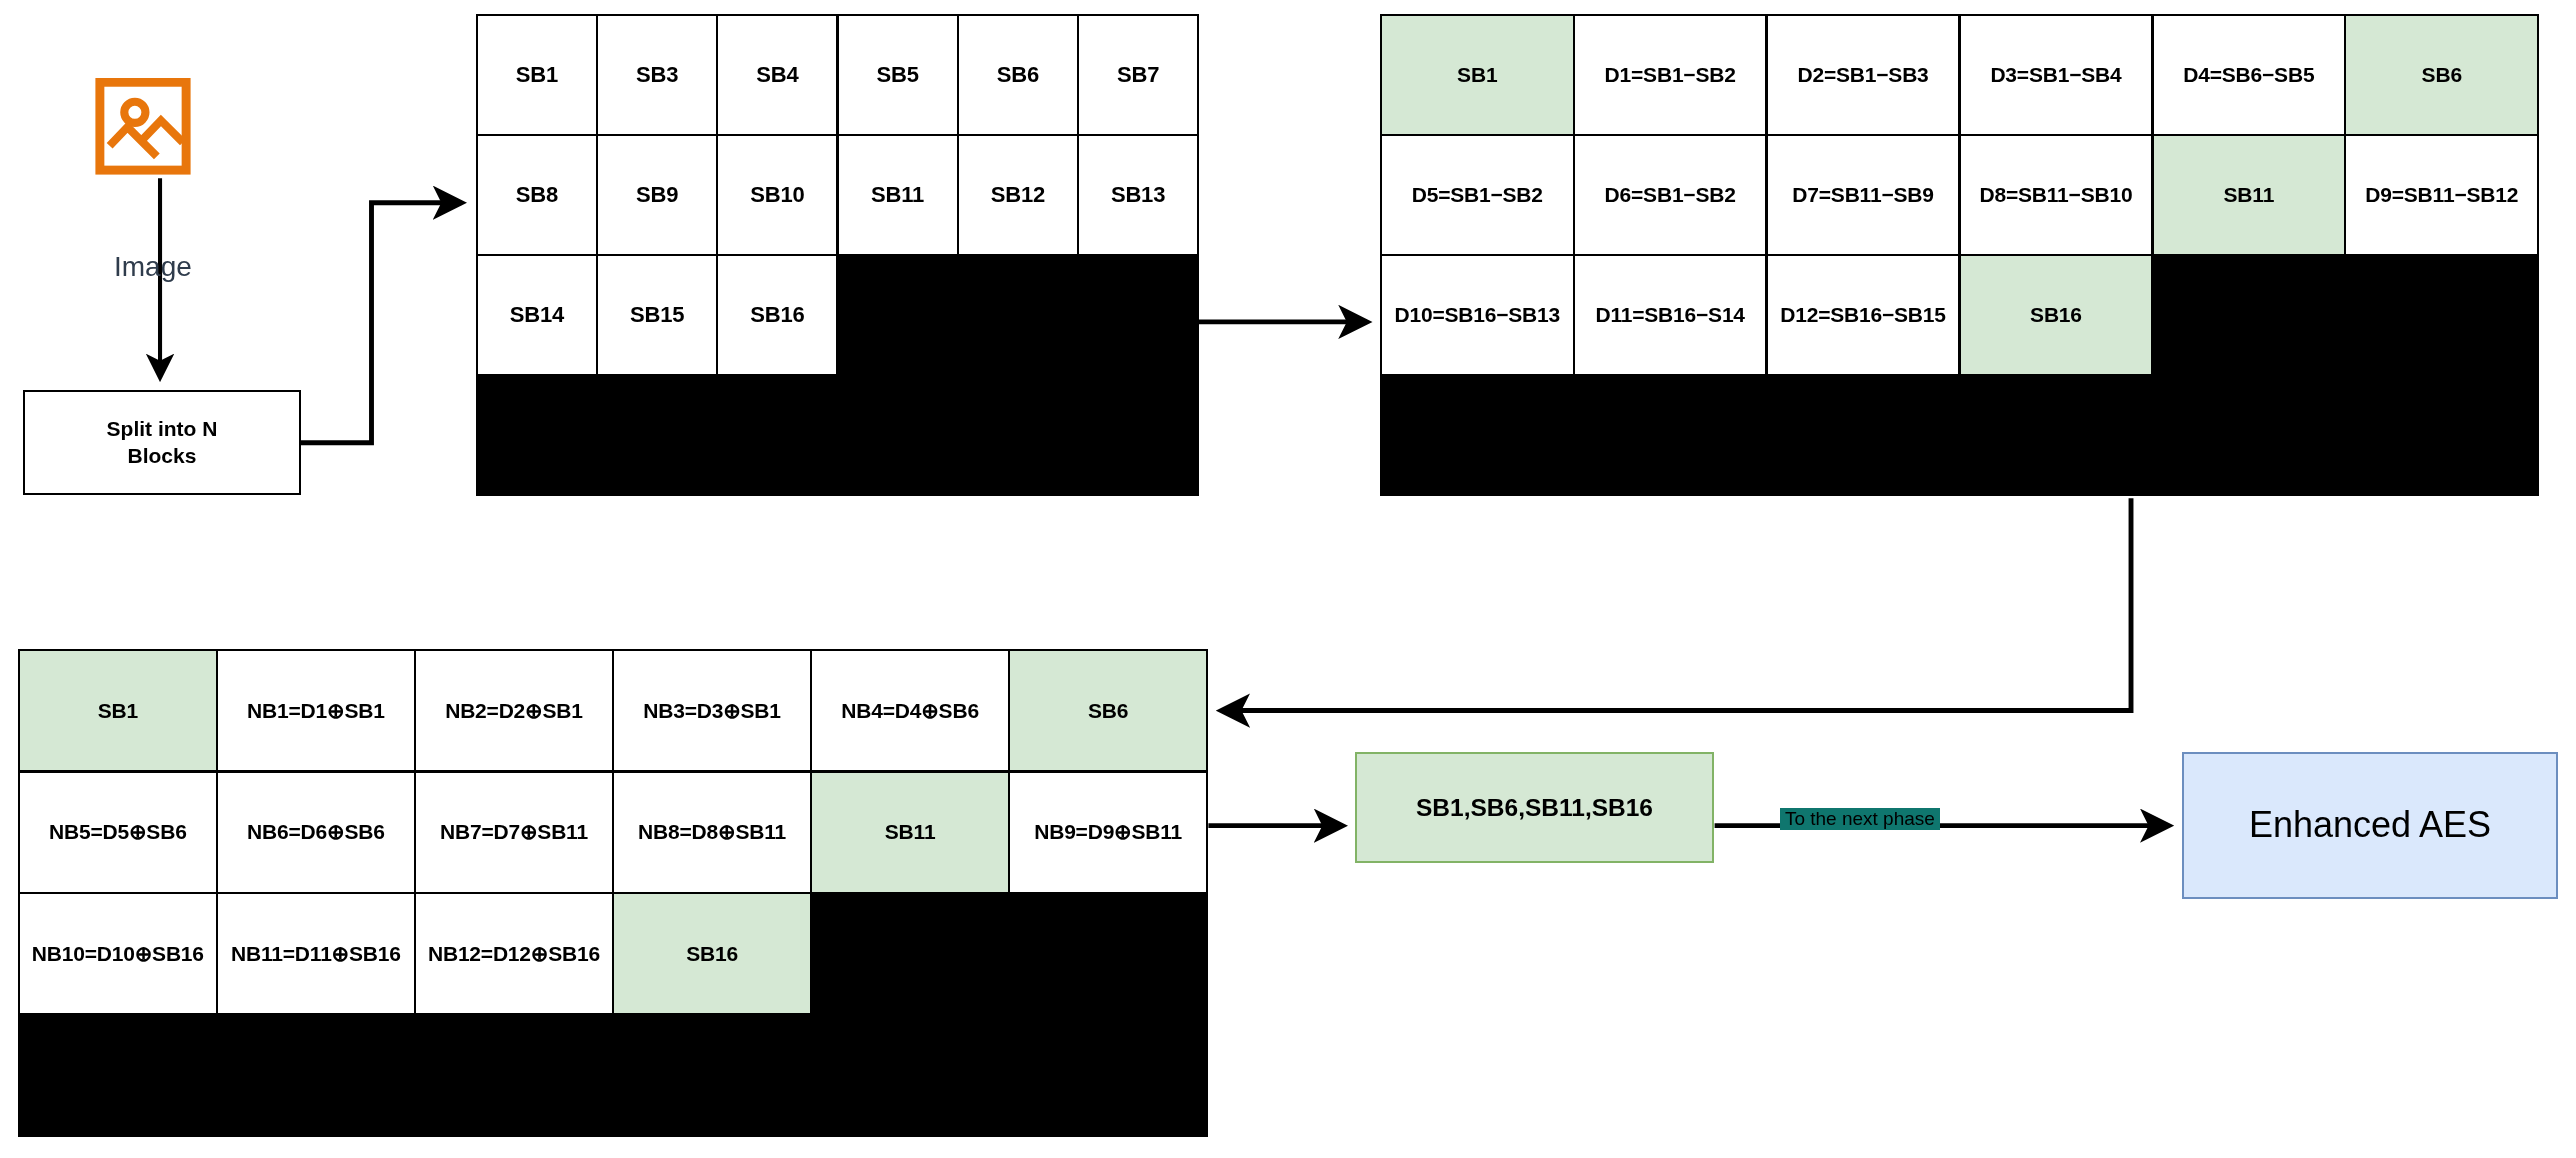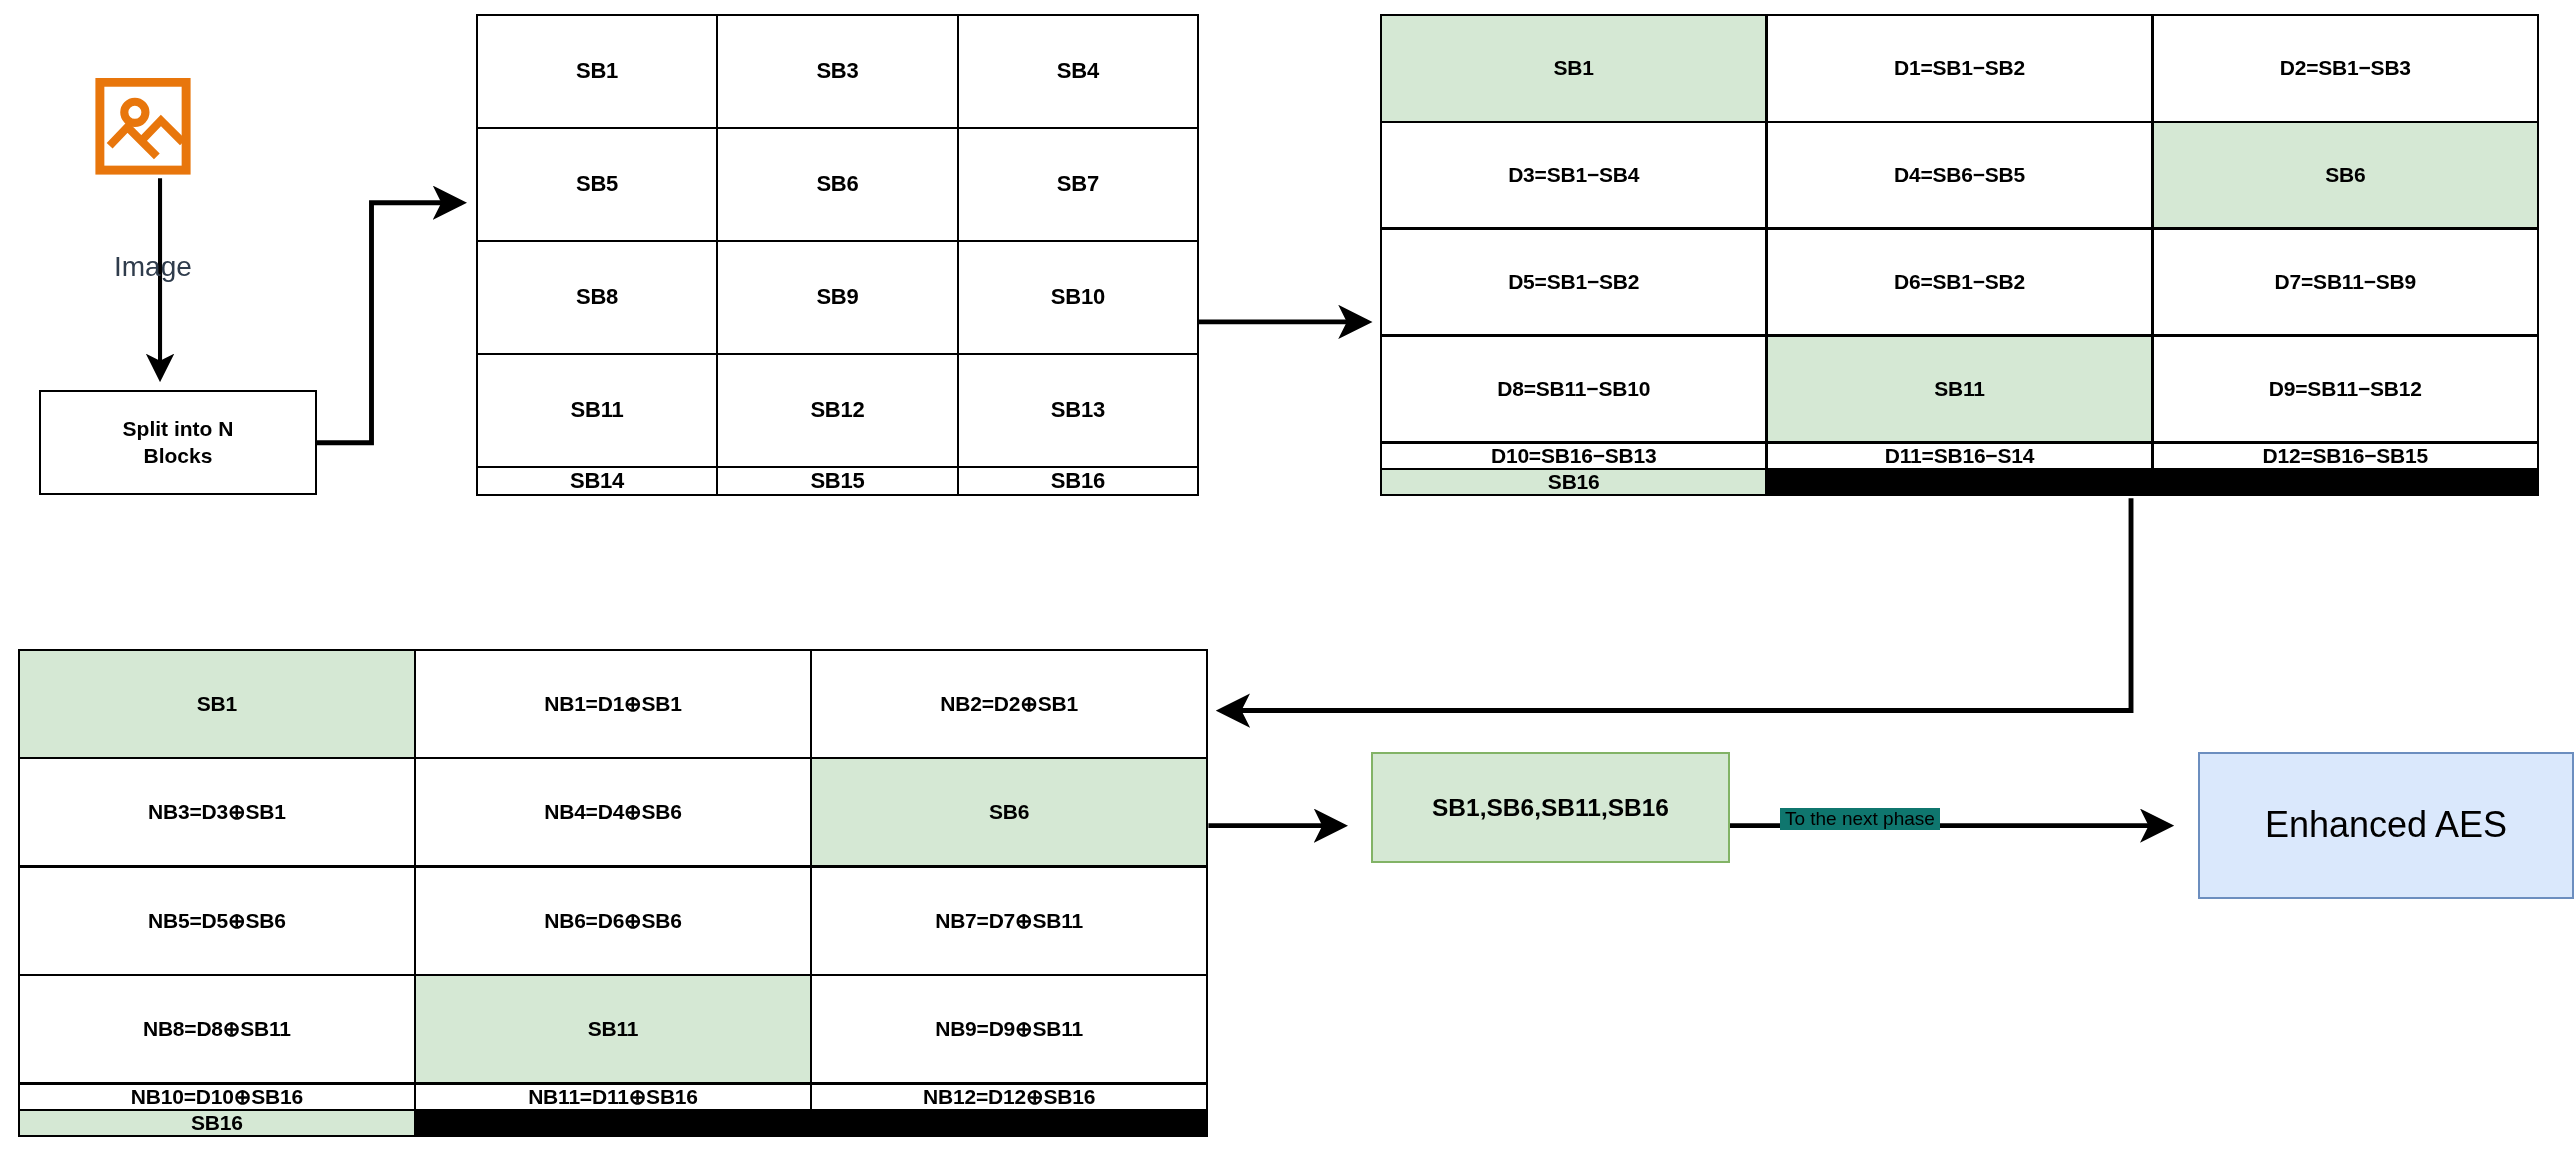--- a/index.html
+++ b/index.html
@@ -22,21 +22,21 @@
     left: 0;
     top: 0;
     width: 2576px;
     height: 1159px;
     pointer-events: none;
   }
   
   .grid {
     position: absolute;
     display: grid;
-    grid-template-columns: repeat(3, 1fr);
+    grid-template-columns: repeat(6, 1fr);
     grid-template-rows: repeat(4, 1fr);
     background: #000000;
     gap: 2.4px;
     border: 2.4px solid #000000;
     box-sizing: border-box;
   }
   .grid .cell {
     background: #ffffff;
     display: flex;
     align-items: center;
@@ -81,21 +81,20 @@
     border: 2.4px solid #000000;
     background: #ffffff;
     display: flex;
     align-items: center;
     justify-content: center;
     text-align: center;
     font-weight: bold;
     font-size: 21px;
     line-height: 1.28;
     color: #000000;
-    margin-left: 16px;
   }
   #split-box {
     left: 23px;
     top: 390px;
     width: 278px;
     height: 105px;
   }
   #collect-box {
     left: 1355px;
     top: 752px;

